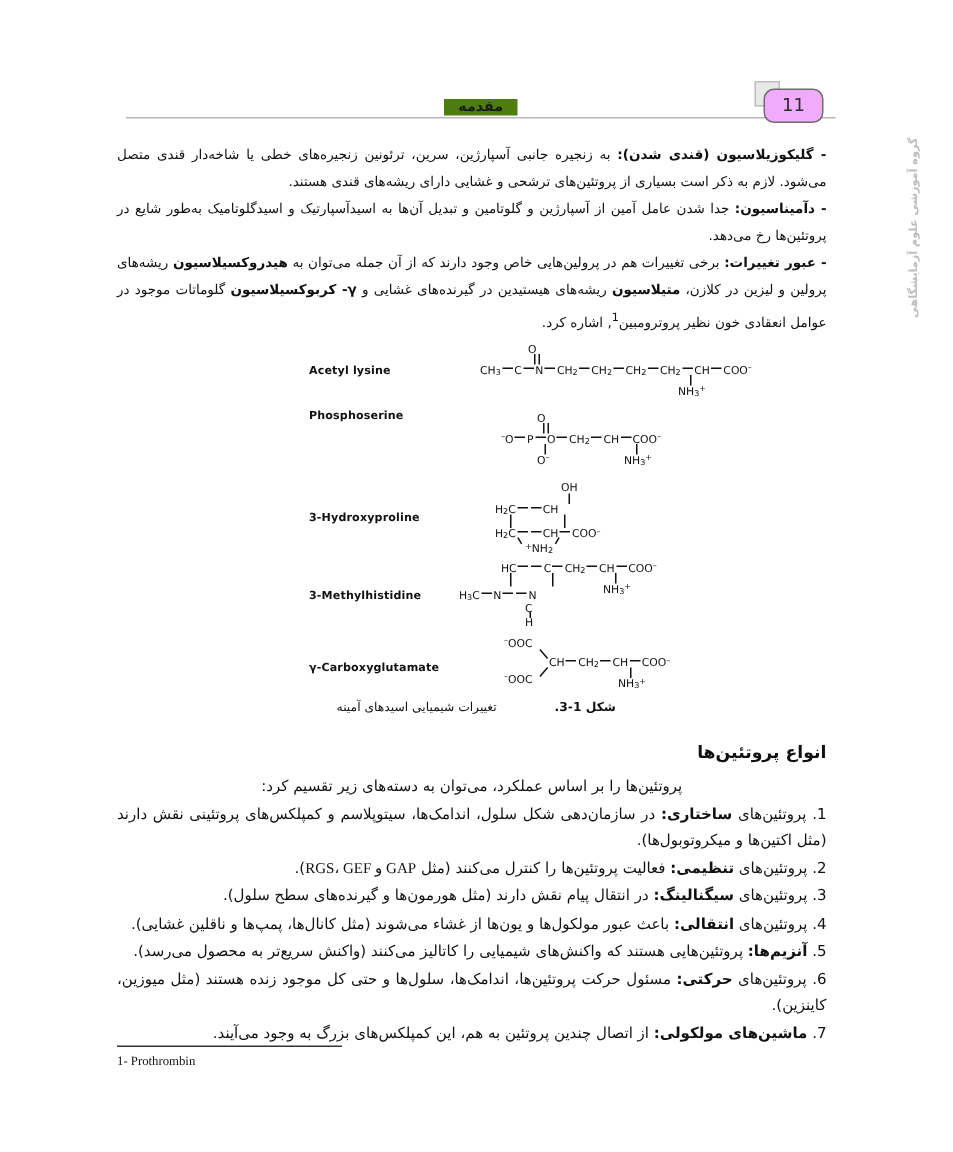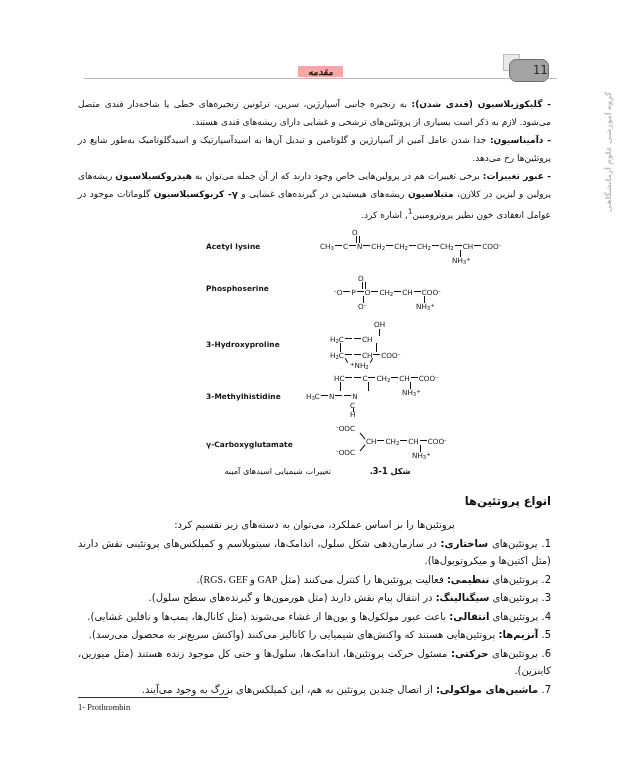--- a/index.html
+++ b/index.html
@@ -44,23 +44,22 @@
     font-family: "DejaVu Sans", sans-serif;
     font-size: 9.5px;
     font-weight: bold;
     color: #1a1a1a;
     letter-spacing: 0px;
     background: #ffffff;
     display: inline-block;
     width: 100%;
   }
   .header-title span {
-    background: #fca5a5;
+    background: #4d7c0f;
     padding: 0 10px;
-    font-style: italic;
   }
   .pagenum-wrap {
     position: absolute;
     top: -4px;
     right: 0;
     width: 58px;
     height: 32px;
   }
   .pagenum-shadow {
     position: absolute;
@@ -73,23 +72,23 @@
     box-sizing: border-box;
   }
   .pagenum-box {
     position: absolute;
     top: 5px;
     right: 8px;
     width: 40px;
     height: 23px;
     border: 1.4px solid #6e6e6e;
     border-radius: 7px 7px 7px 7px;
-    background: #a3a3a3;
+    background: #f0abfc;
     box-sizing: border-box;
-    text-align: right;
+    text-align: center;
     line-height: 21px;
     font-family: "DejaVu Sans", sans-serif;
     font-size: 12px;
     color: #2b2b2b;
   }
 
   
   .side-watermark {
     position: absolute;
     top: 92px;
@@ -257,21 +256,21 @@
       <div class="chem-label" style="top:14px;">Acetyl lysine</div>
       <div class="chem-struct" style="left:242px;top:14px;">CH<sub>3</sub><span class="bond"></span>C<span class="bond"></span>N<span class="bond"></span>CH<sub>2</sub><span class="bond"></span>CH<sub>2</sub><span class="bond"></span>CH<sub>2</sub><span class="bond"></span>CH<sub>2</sub><span class="bond"></span>CH<span class="bond"></span>COO<sup>–</sup></div>
       <div class="chem-struct" style="left:274px;top:0px;">O</div>
       <div class="dbond-v" style="left:278px;top:8px;height:7px;"></div>
       <div class="dbond-v" style="left:281px;top:8px;height:7px;"></div>
       <div class="vbond" style="left:382px;top:22px;height:7px;"></div>
       <div class="chem-struct" style="left:374px;top:28px;">NH<sub>3</sub><sup>+</sup></div>
     </div>
 
     <div class="chem-row" style="top:44px;height:46px;">
-      <div class="chem-label" style="top:12px;">Phosphoserine</div>
+      <div class="chem-label" style="top:0;">Phosphoserine</div>
       <div class="chem-struct" style="left:256px;top:16px;"><sup>–</sup>O<span class="bond"></span>P<span class="bond"></span>O<span class="bond"></span>CH<sub>2</sub><span class="bond"></span>CH<span class="bond"></span>COO<sup>–</sup></div>
       <div class="chem-struct" style="left:280px;top:2px;">O</div>
       <div class="dbond-v" style="left:284px;top:10px;height:7px;"></div>
       <div class="dbond-v" style="left:287px;top:10px;height:7px;"></div>
       <div class="vbond" style="left:285px;top:24px;height:7px;"></div>
       <div class="chem-struct" style="left:280px;top:30px;">O<sup>–</sup></div>
       <div class="vbond" style="left:346px;top:24px;height:7px;"></div>
       <div class="chem-struct" style="left:338px;top:30px;">NH<sub>3</sub><sup>+</sup></div>
     </div>
 

